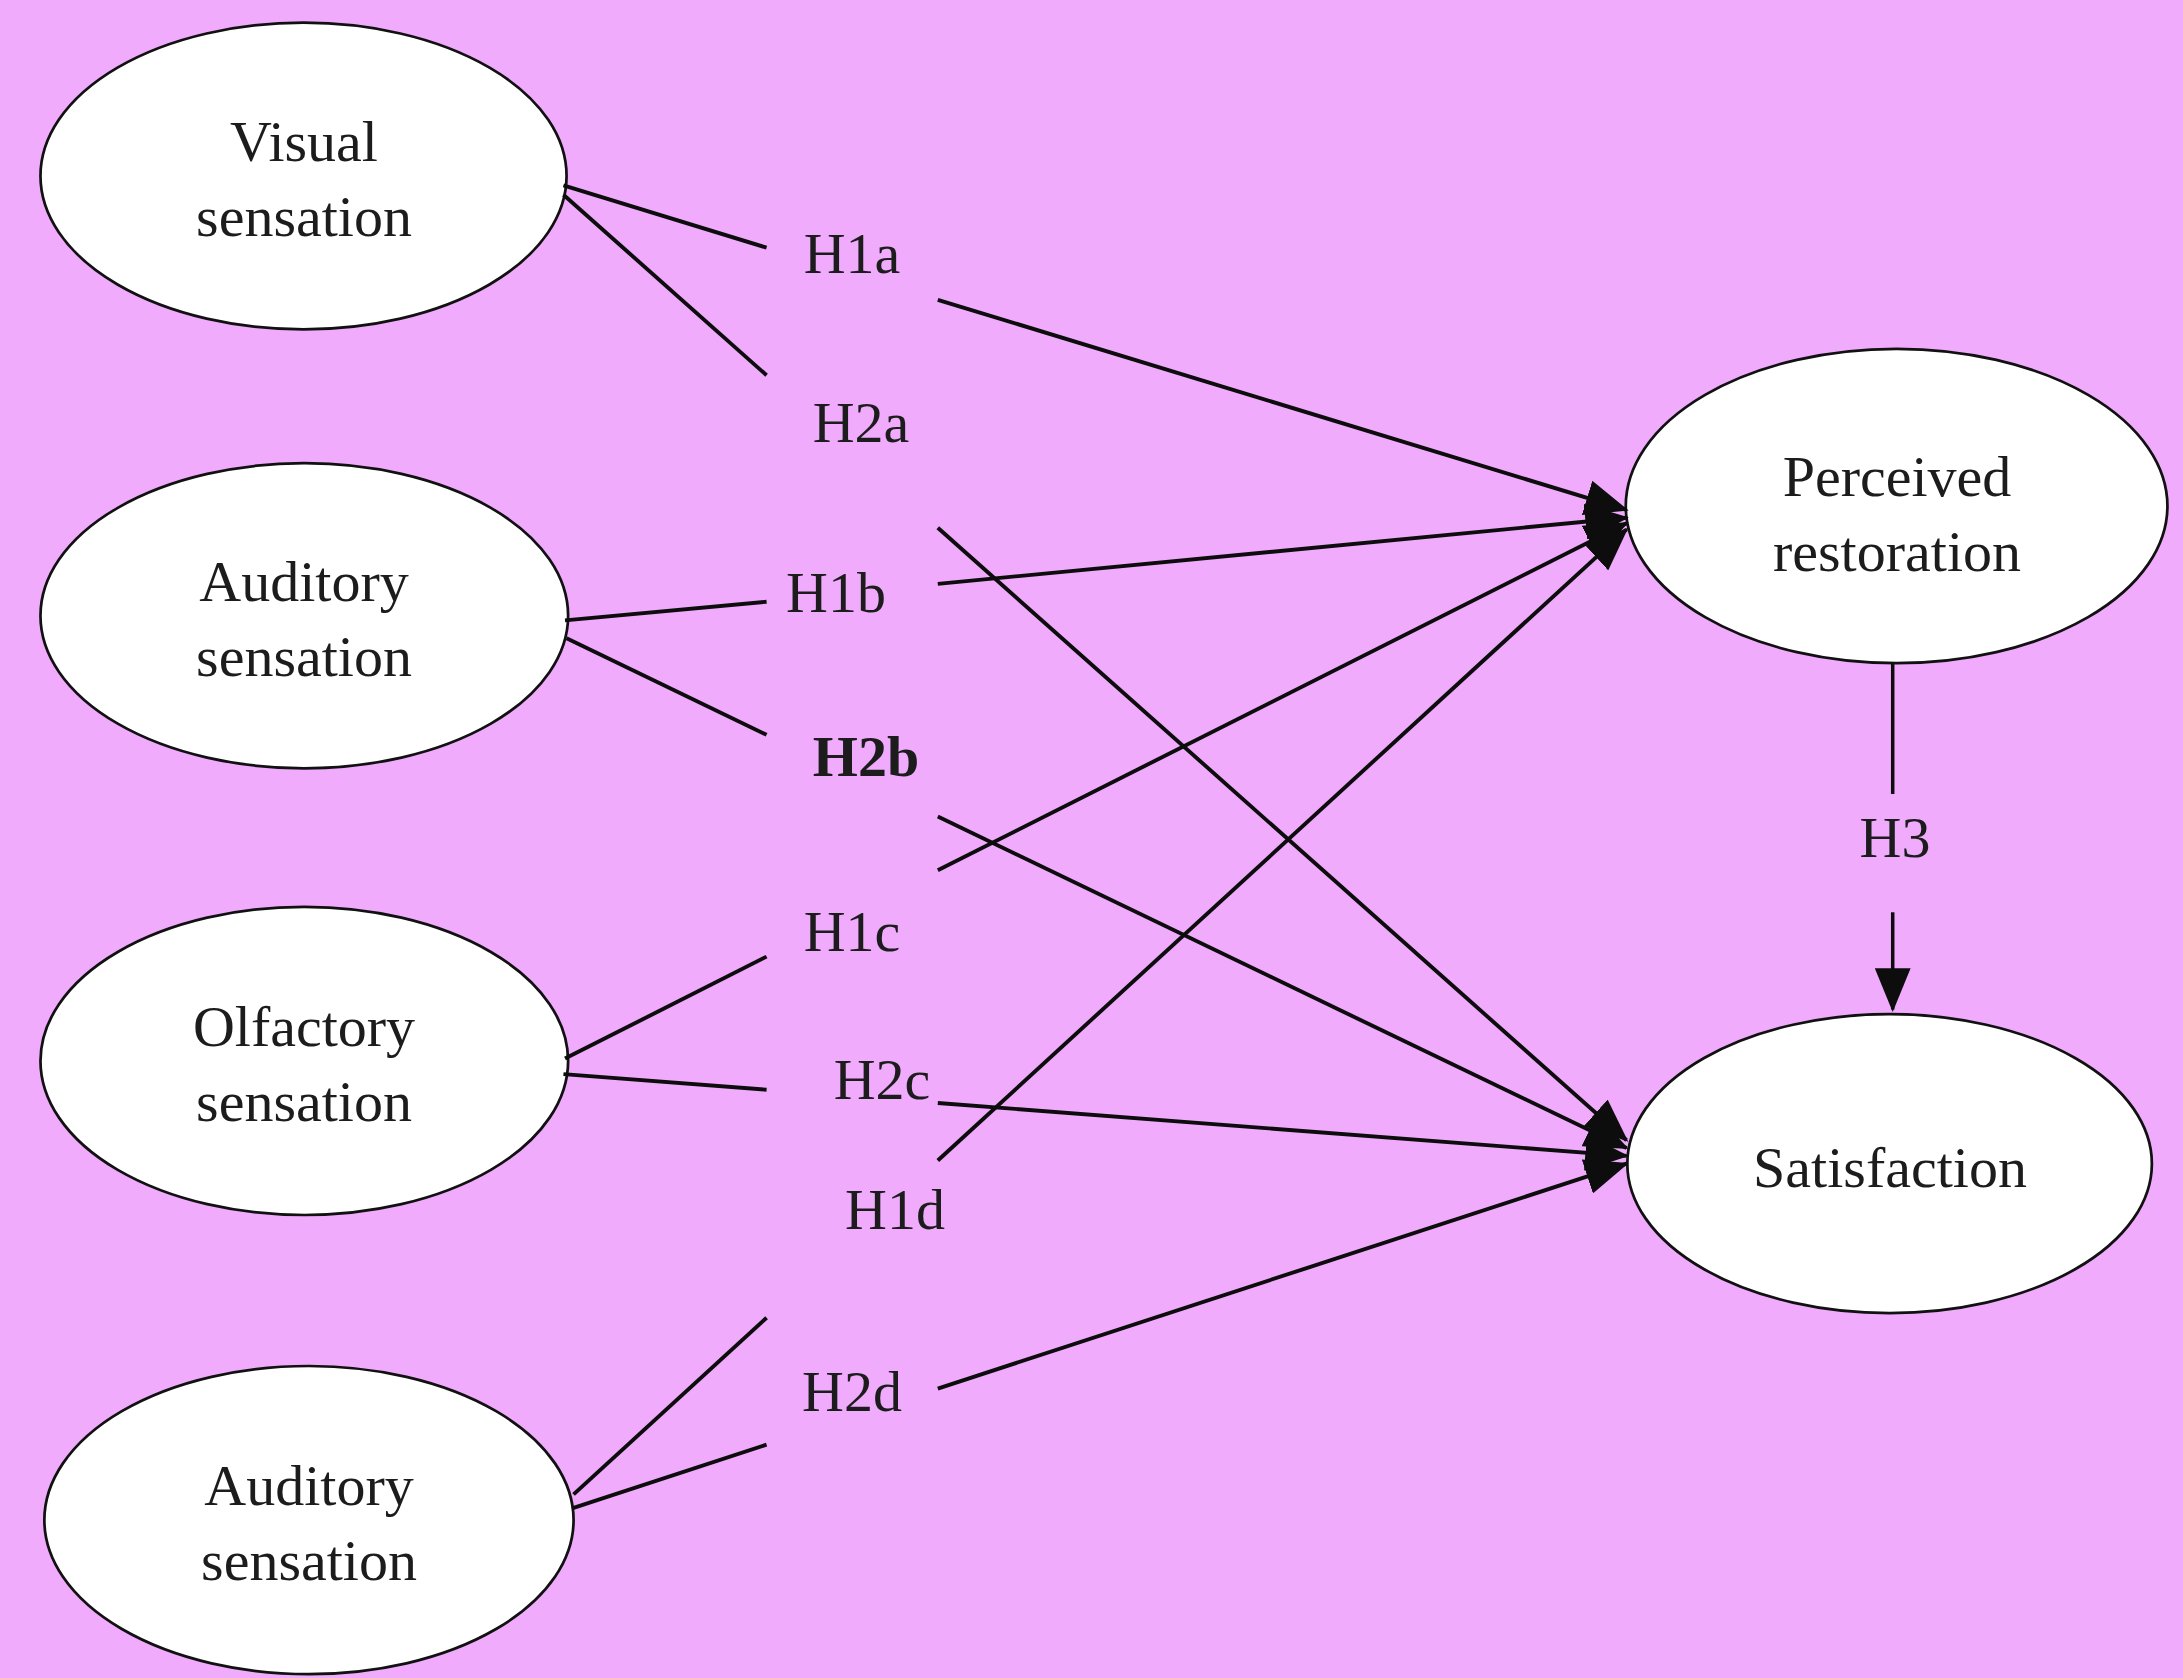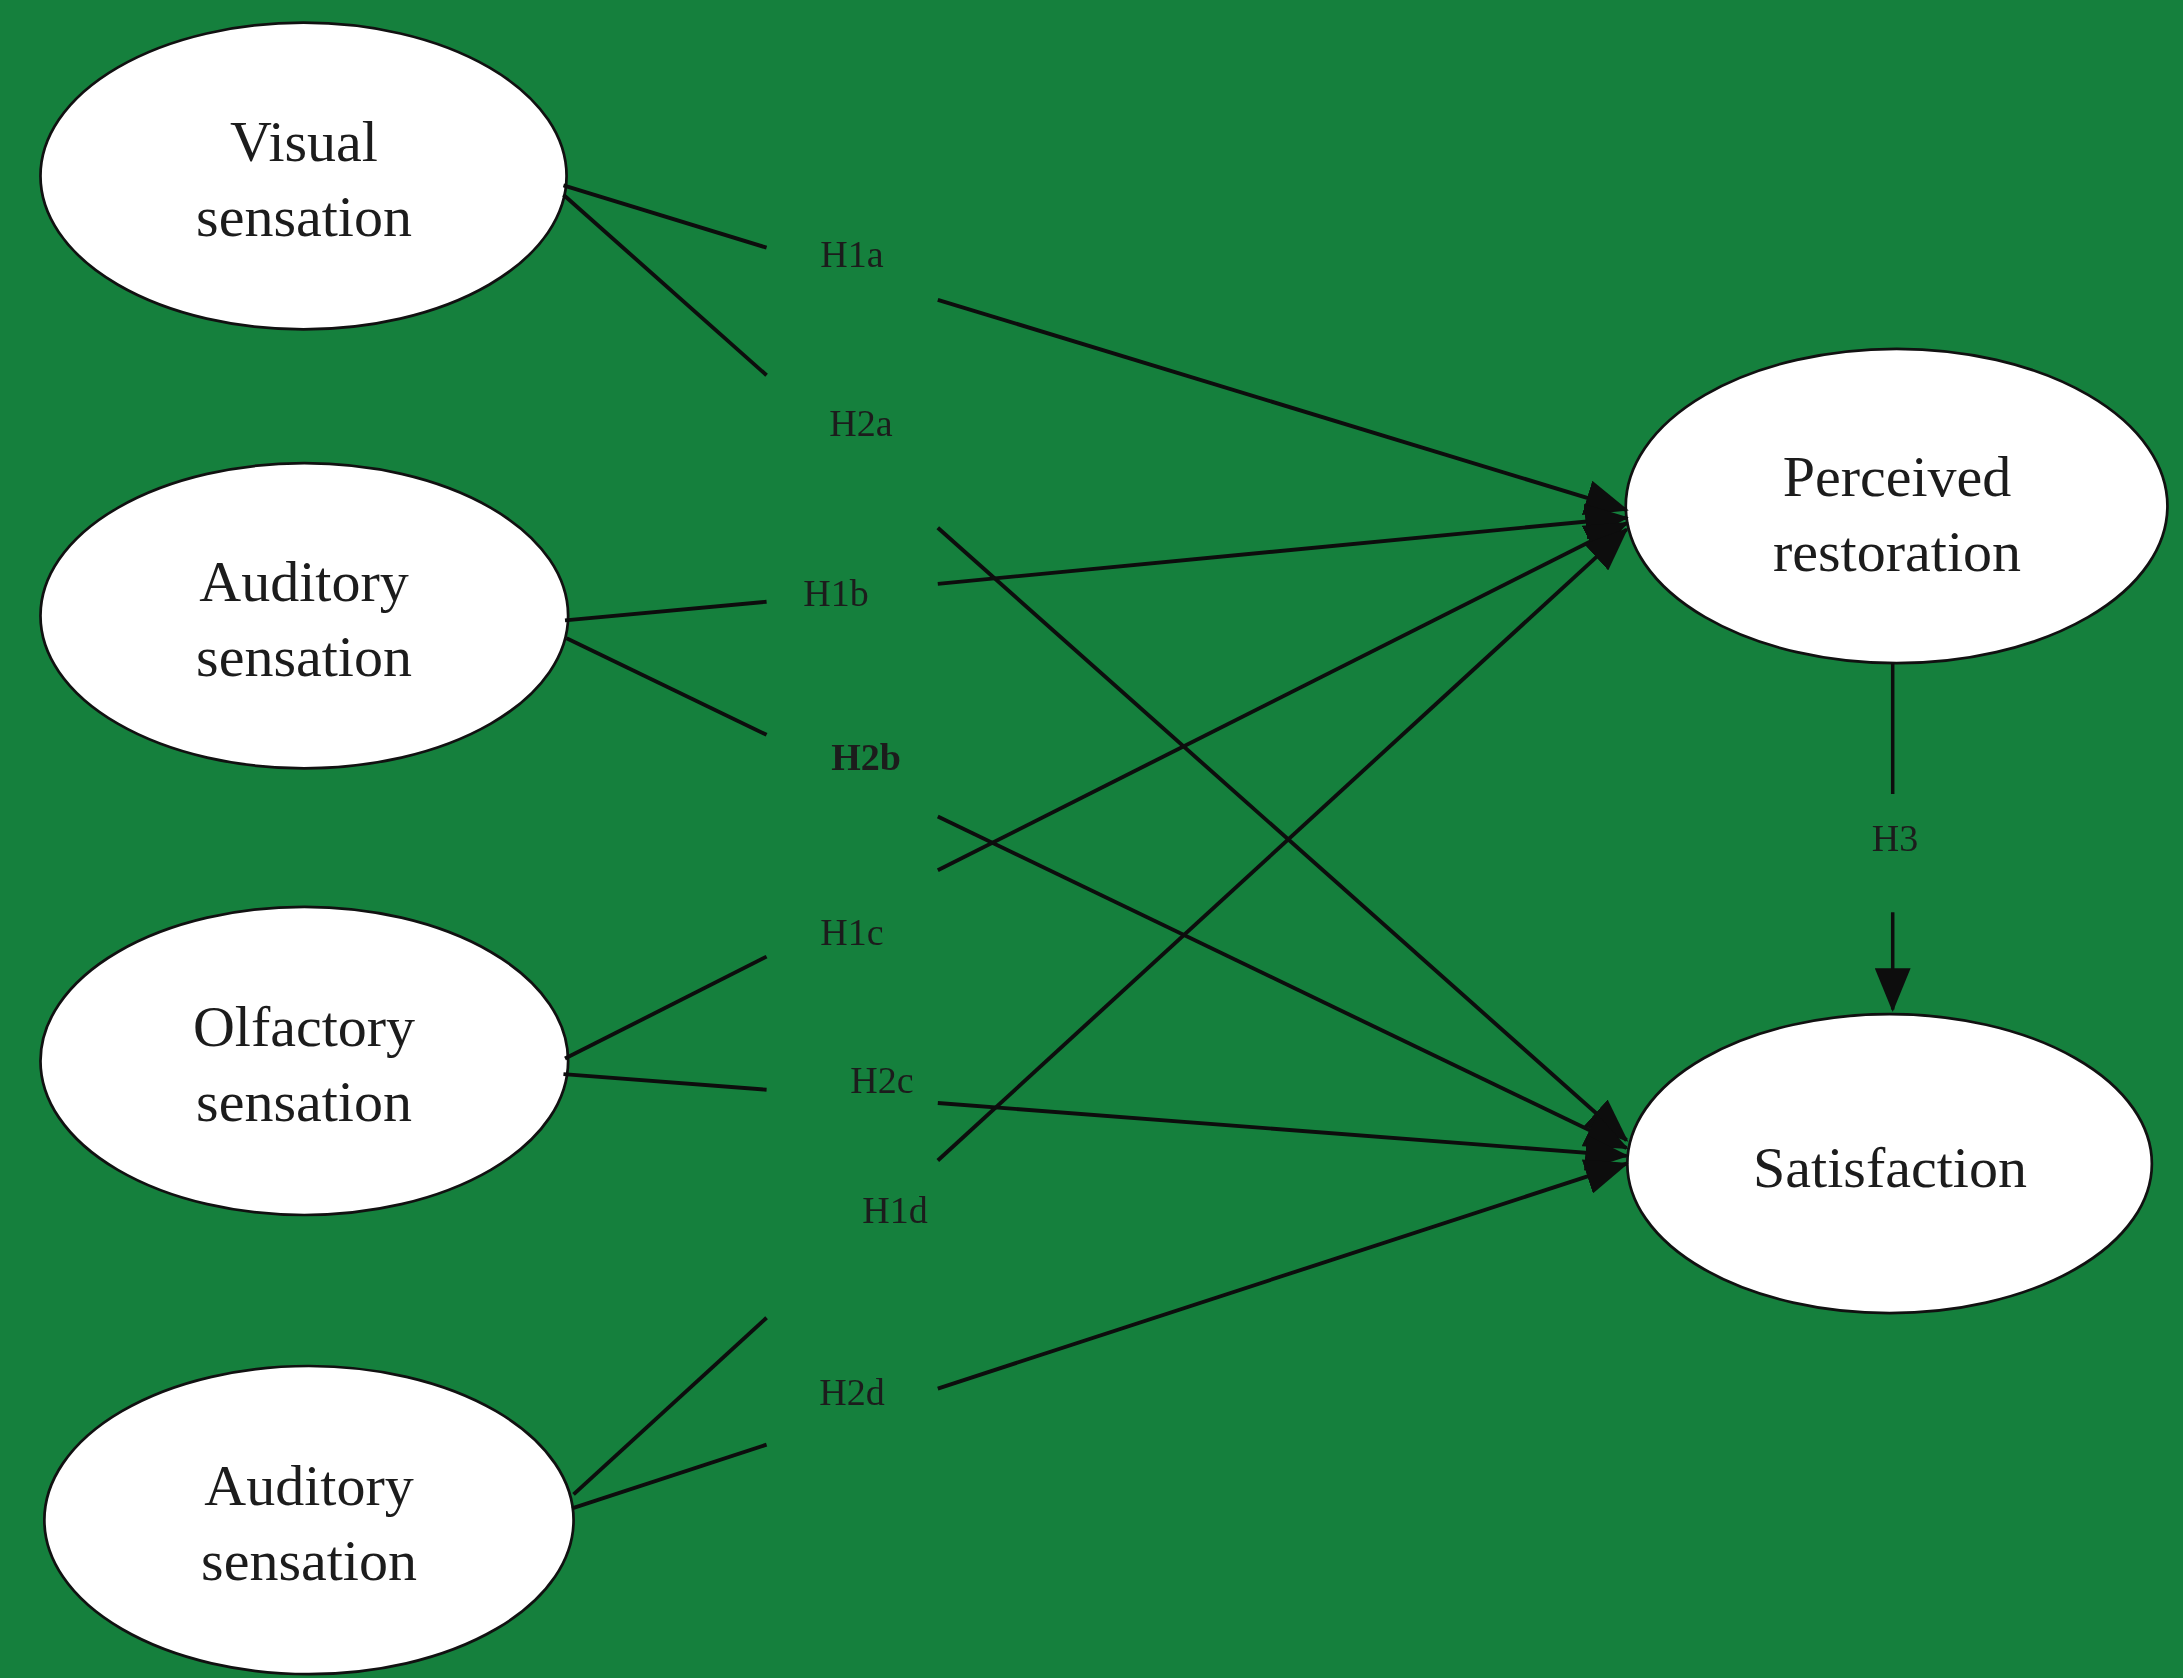--- a/index.html
+++ b/index.html
@@ -4,21 +4,21 @@
 <style>
   html, body {
     margin: 0;
     padding: 0;
     background: #ffffff;
   }
   #figure {
     position: relative;
     width: 2183px;
     height: 1679px;
-    background: #15803d;
+    background: #f0abfc;
     font-family: "Liberation Serif", "DejaVu Serif", serif;
     overflow: hidden;
   }
   #diagram-svg {
     position: absolute;
     left: 0;
     top: 0;
     width: 2183px;
     height: 1679px;
   }
@@ -39,21 +39,21 @@
     transform: translate(-50%, -50%);
     text-align: center;
     font-size: 58px;
     line-height: 75px;
     color: #1c1c1c;
     white-space: nowrap;
   }
   .edge-label {
     position: absolute;
     transform: translate(-50%, -50%);
-    font-size: 38px;
+    font-size: 58px;
     line-height: 58px;
     color: #1c1c1c;
     white-space: nowrap;
   }
 </style>
 </head>
 <body>
 
 <div id="figure">
 

